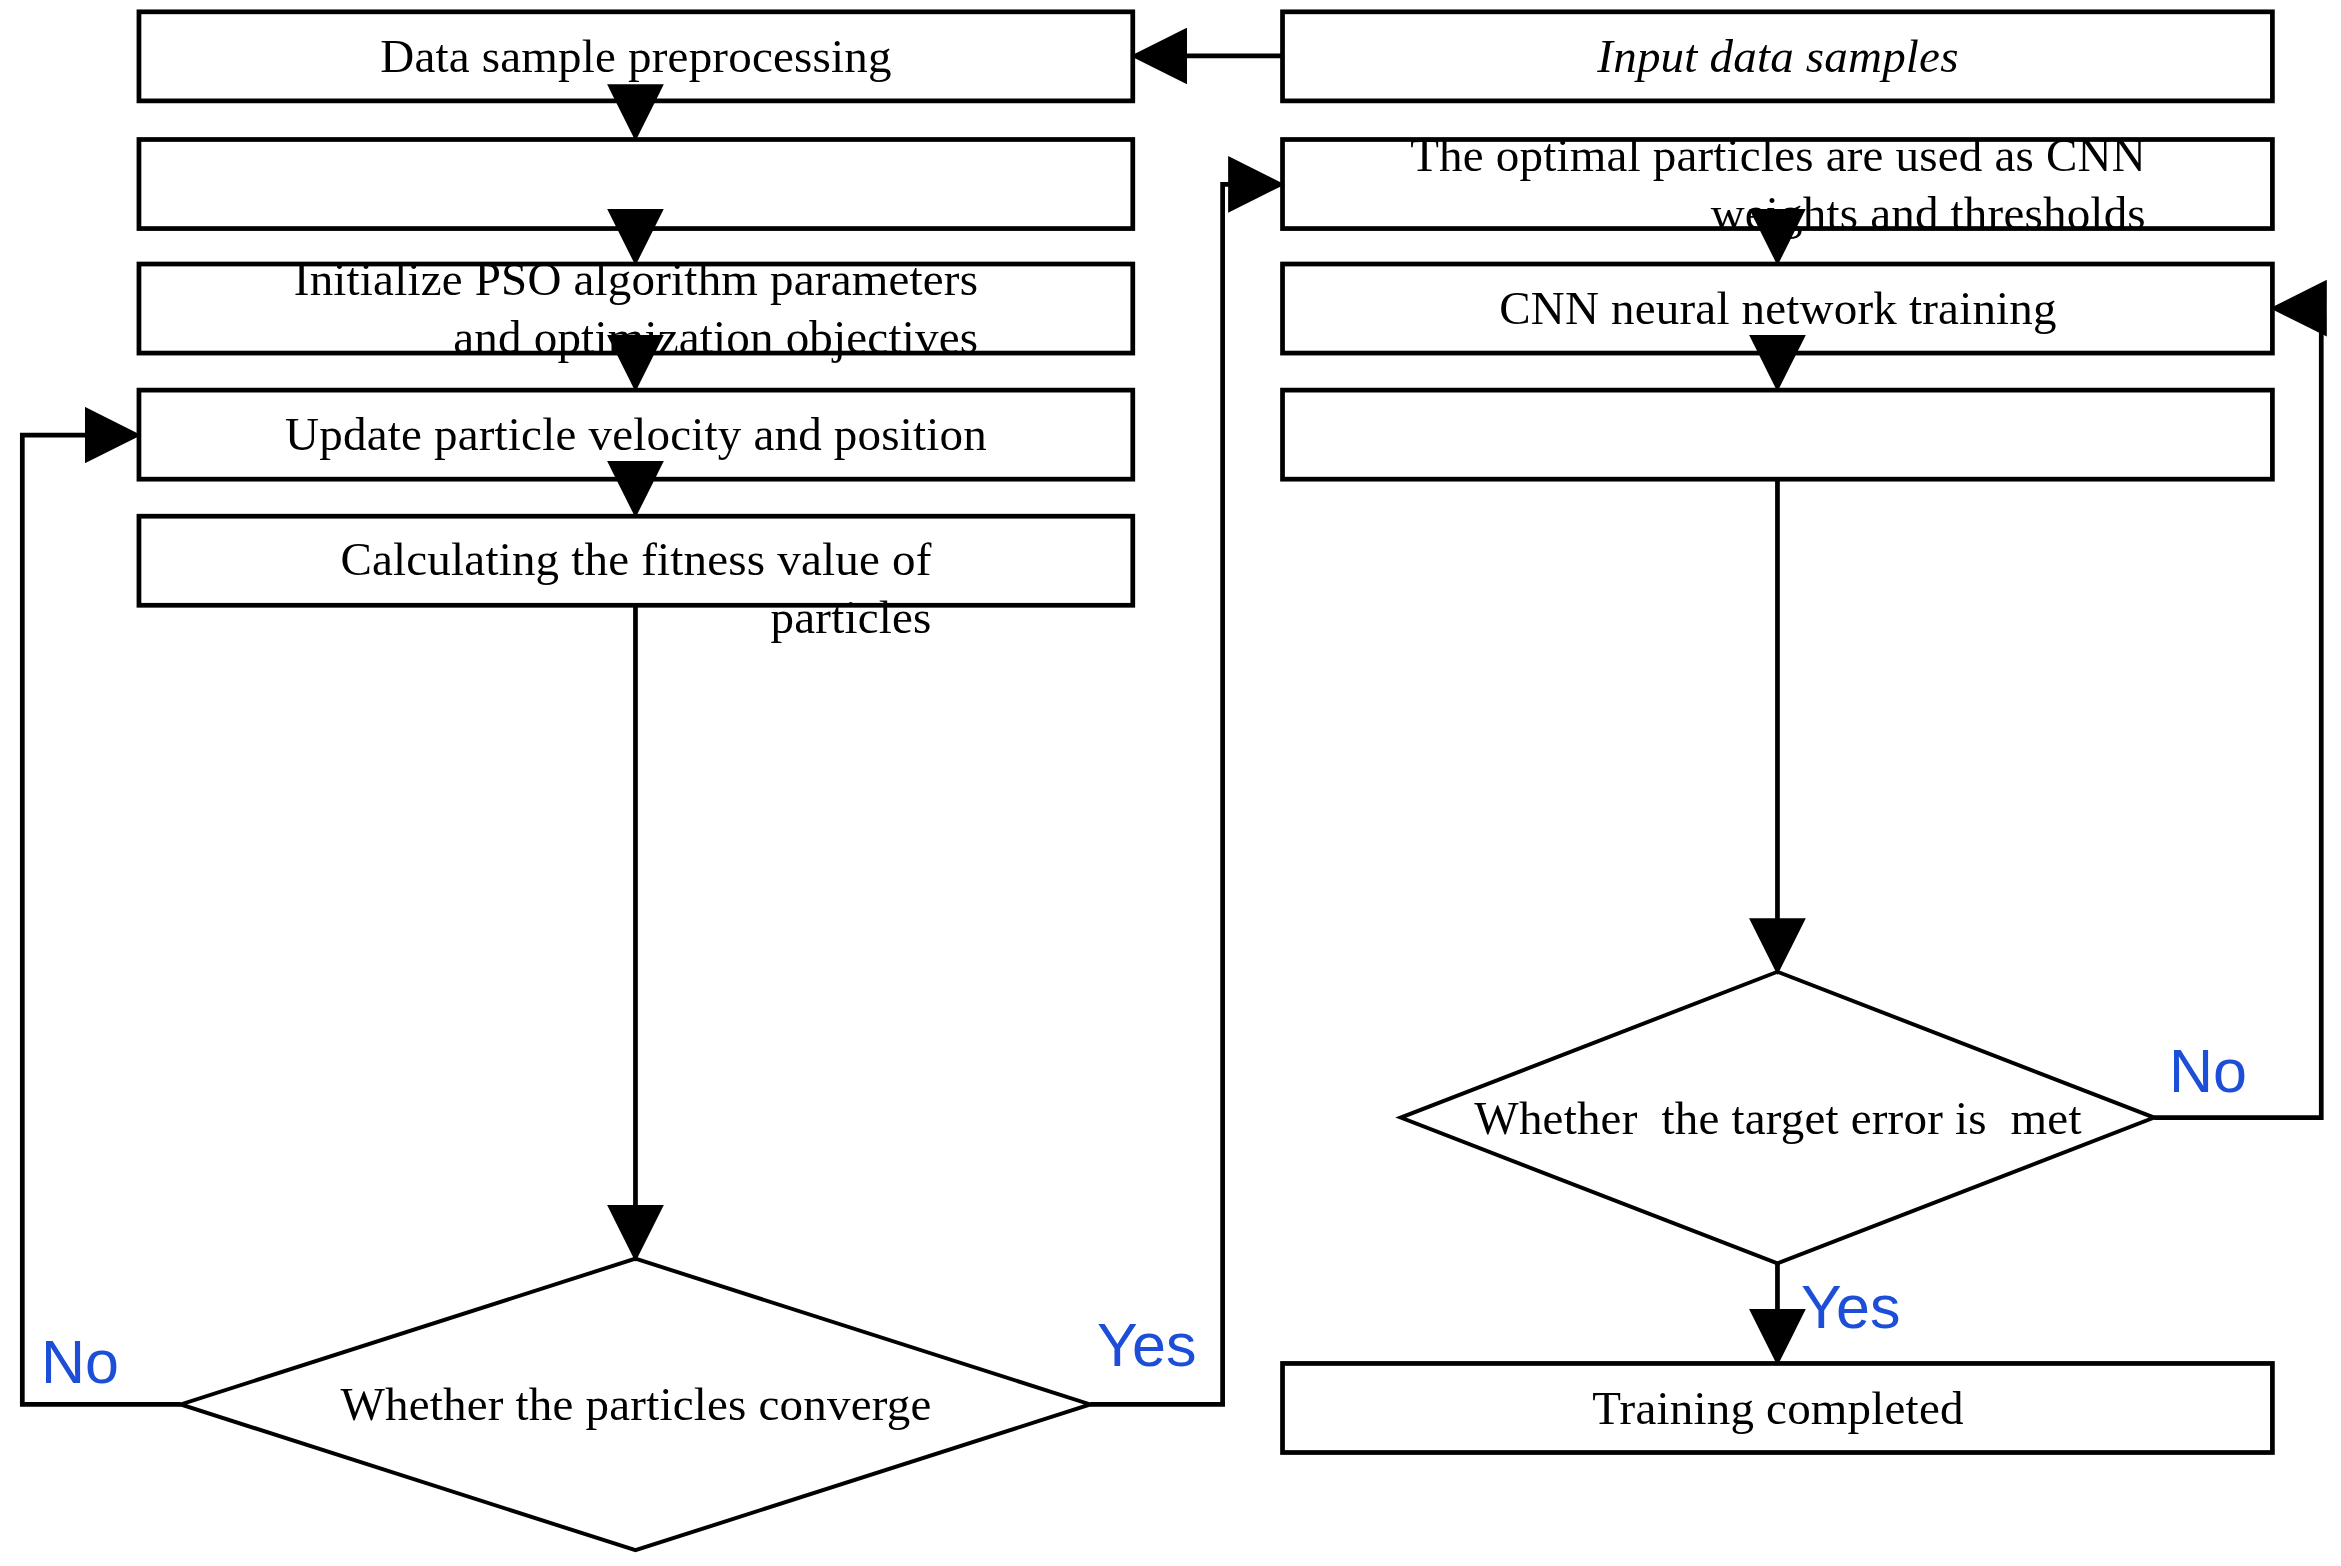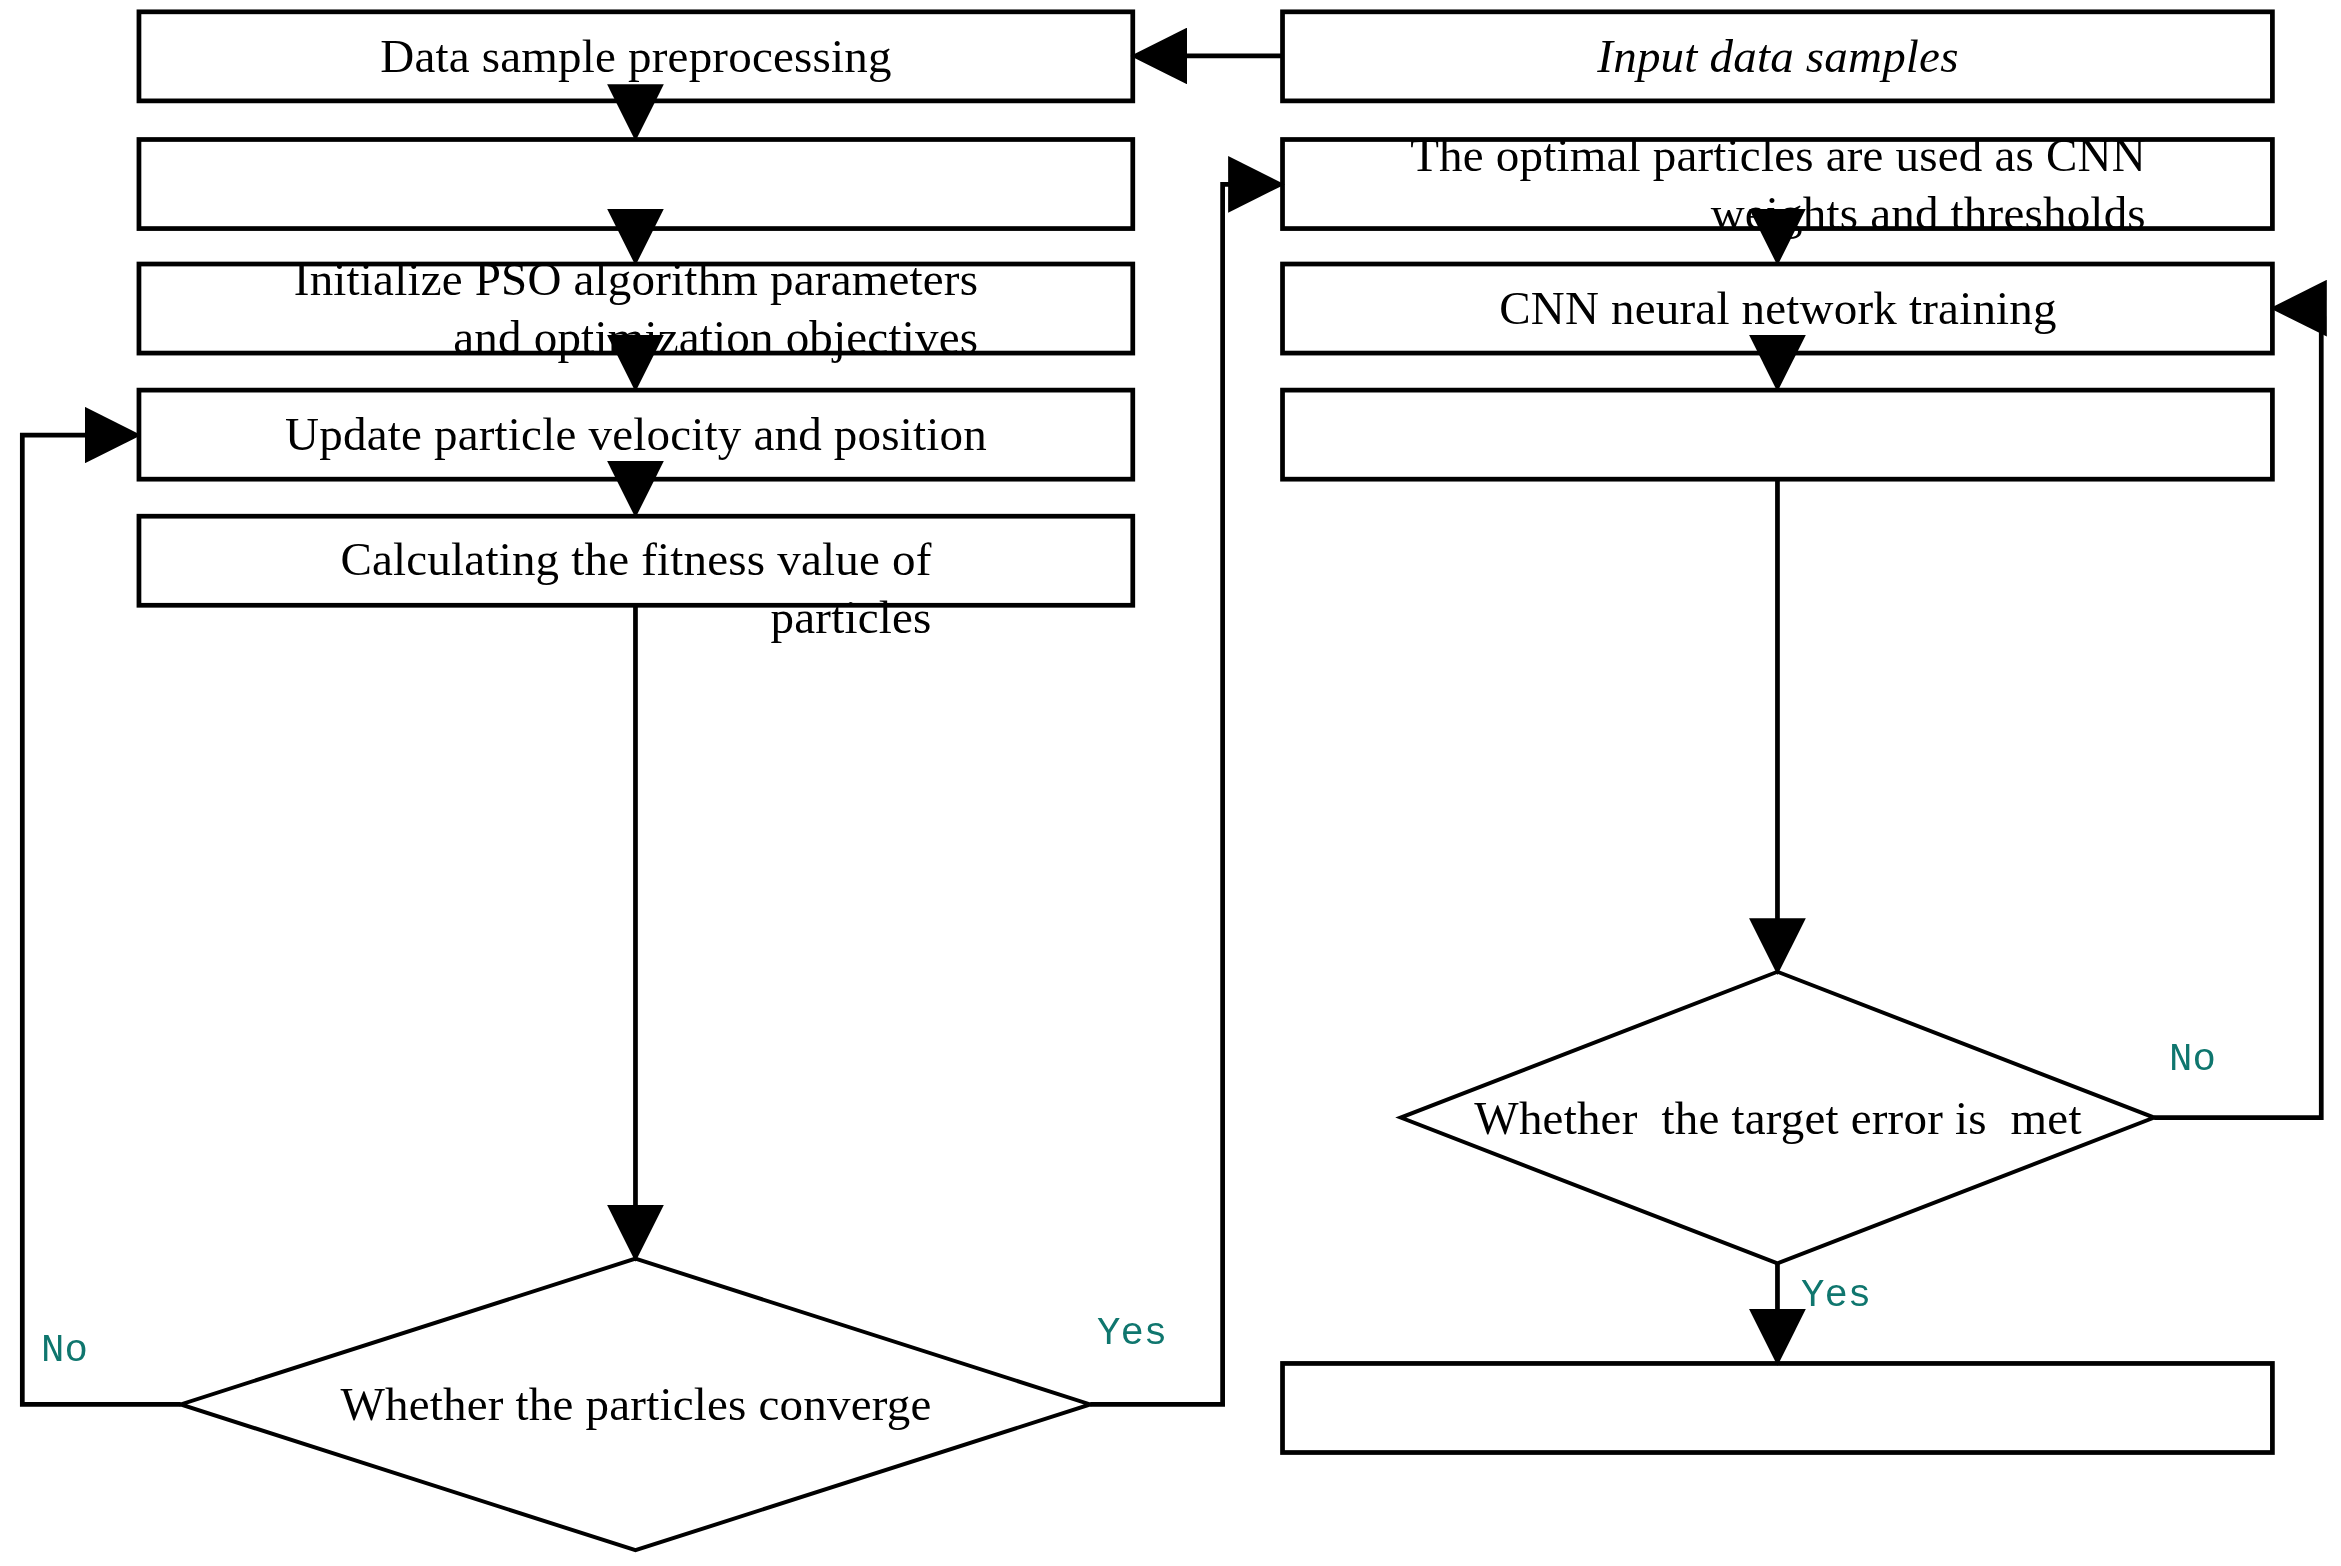--- a/index.html
+++ b/index.html
@@ -31,23 +31,23 @@
     font-family: "Liberation Serif", "DejaVu Serif", serif;
     color: #000000;
     line-height: 1.22;
     font-size: 47px;
     letter-spacing: 0.2px;
     pointer-events: none;
     white-space: pre-wrap;
   }
   .edge-label {
     position: absolute;
-    font-family: Liberation Mono, monospace;
-    color: #0f766e;
-    font-size: 39px;
+    font-family: Liberation Sans, sans-serif;
+    color: #1d4ed8;
+    font-size: 61px;
     line-height: 1;
     white-space: pre;
   }
 </style>
 </head>
 <body>
 
 <div id="canvas">
 
   <svg class="layer" viewBox="0 0 2971 1987">
@@ -109,20 +109,21 @@
   <div class="node-text" style="left:139px; top:390px; width:994px; height:89px;">Update particle velocity and position</div>
 
 
   <div class="node-text" style="left:139px; top:544px; width:994px; height:89px;">Calculating the fitness value of
 particles</div>
 
   <div class="node-text" style="left:1401px; top:1082px; width:754px; height:73px;">Whether  the target error is  met</div>
 
   <div class="node-text" style="left:181px; top:1368px; width:910px; height:73px;">Whether the particles converge</div>
 
+  <div class="node-text" style="left:1283px; top:1364px; width:990px; height:89px;">Training completed</div>
 
   <div class="edge-label" style="left:41px; top:1332px;">No</div>
 
   <div class="edge-label" style="left:1097px; top:1315px;">Yes</div>
 
   <div class="edge-label" style="left:2169px; top:1041px;">No</div>
 
   <div class="edge-label" style="left:1801px; top:1277px;">Yes</div>
 
 </div>

